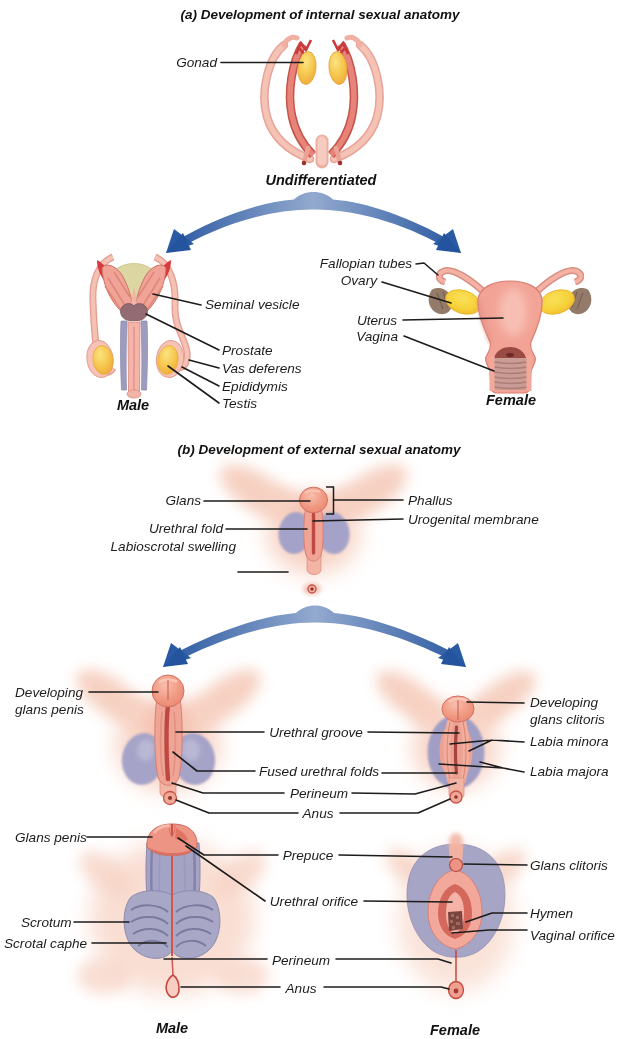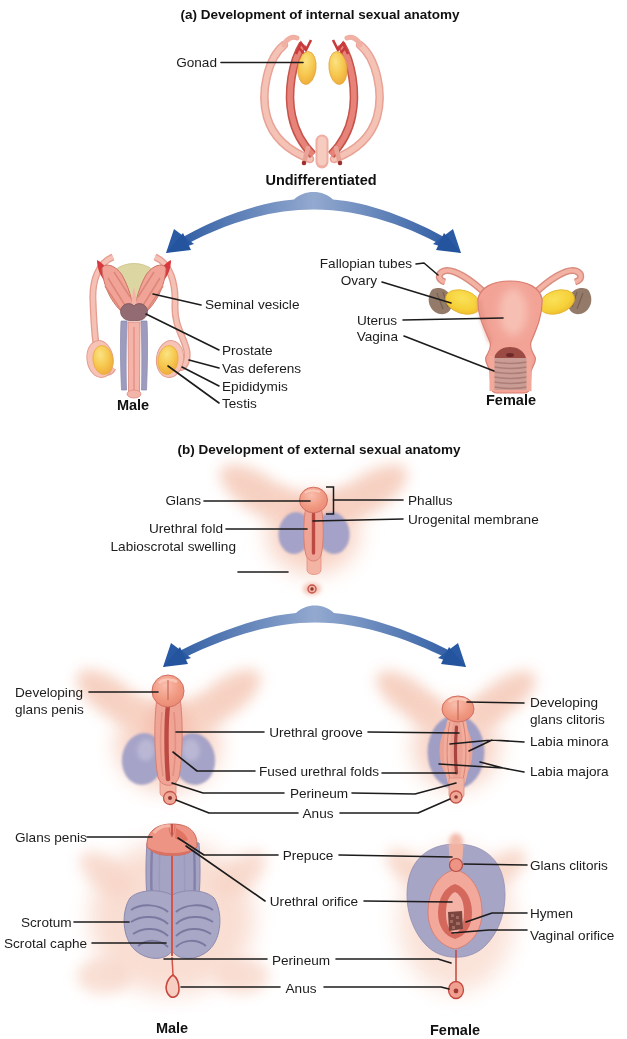--- a/index.html
+++ b/index.html
@@ -1,16 +1,16 @@
 <!DOCTYPE html>
 <html><head>
 <meta charset="utf-8">
 <style>
 html,body{margin:0;padding:0;background:#ffffff;}
-#page{position:relative;width:627px;height:1039px;background:#ffffff;overflow:hidden;}
+#page{position:relative;width:627px;height:1039px;background:#ffffff;overflow:hidden;font-style:italic;}
 text{font-family:"Liberation Sans",sans-serif;fill:#1c1c1c;}
 .lbl{font-size:13.6px;}
 .ttl{font-size:13.5px;font-weight:bold;fill:#111;}
 .big{font-size:14.5px;font-weight:bold;fill:#111;}
 .ln{stroke:#1c1c1c;stroke-width:1.6;fill:none;stroke-linecap:round;stroke-linejoin:round;}
 </style>
 </head>
 <body>
 <div id="page">
 <svg width="627" height="1039" viewBox="0 0 627 1039">

